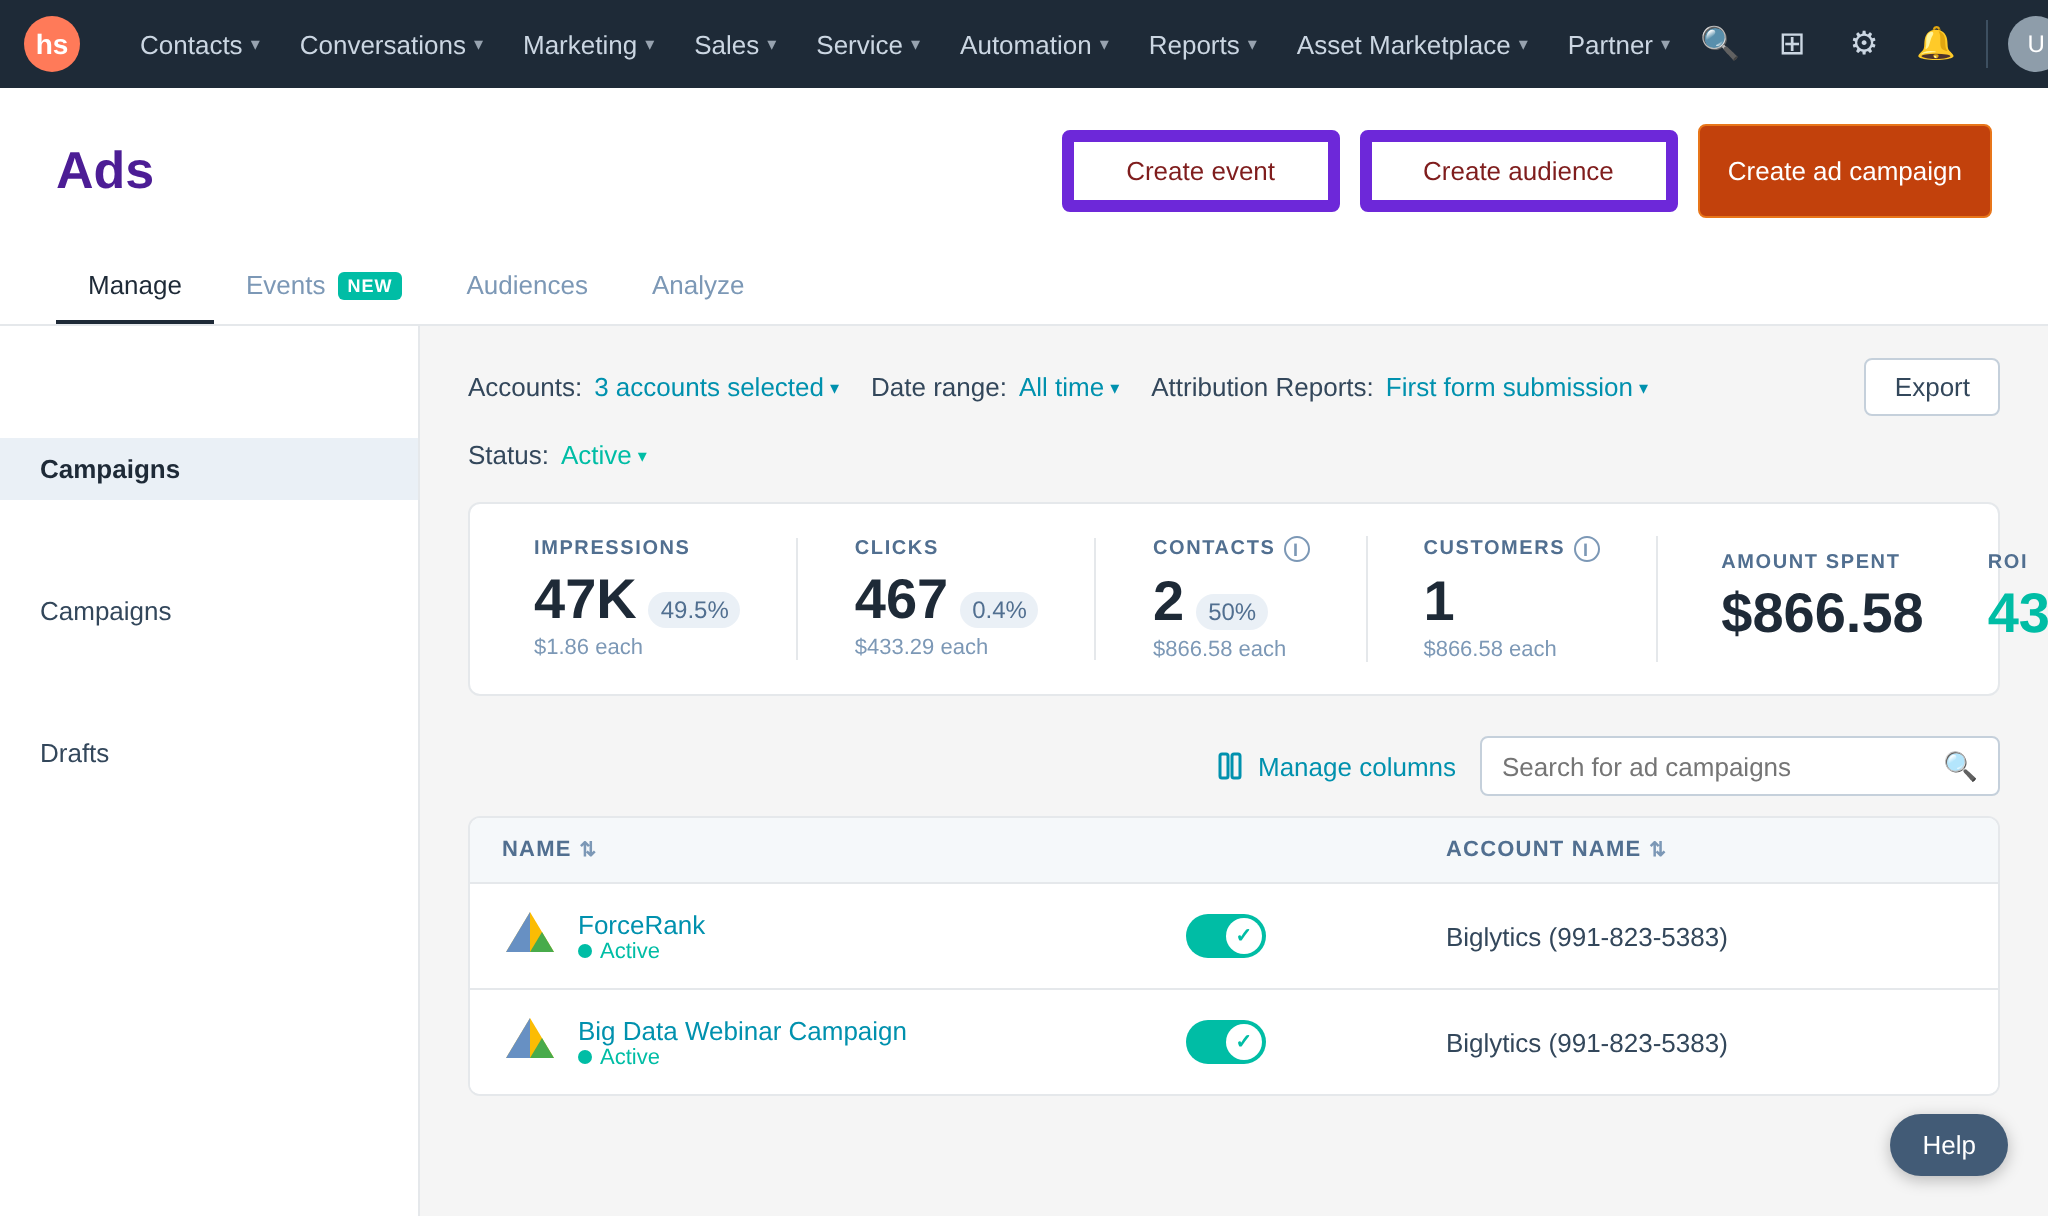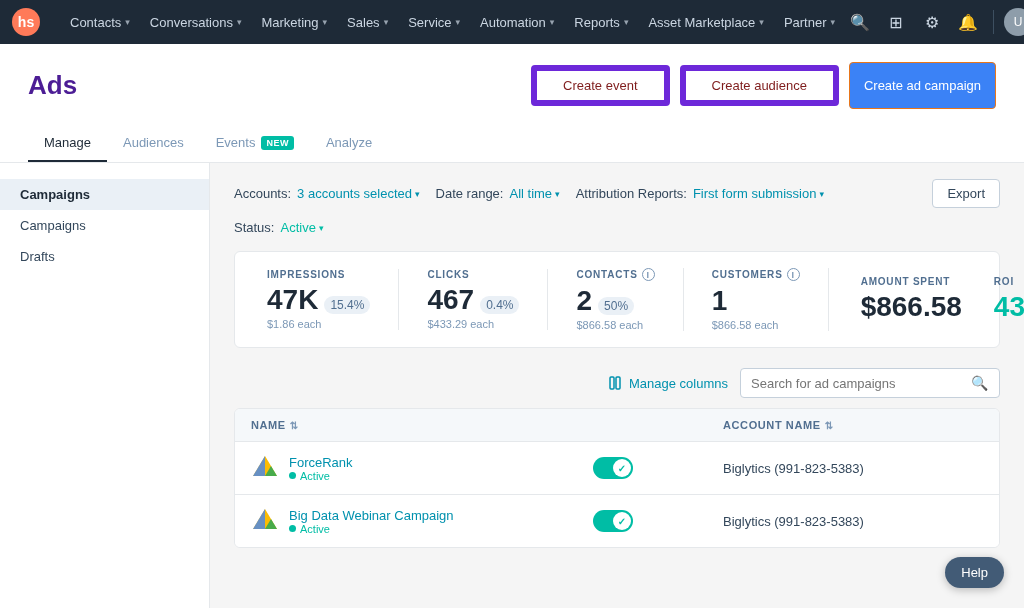--- a/index.html
+++ b/index.html
@@ -100,21 +100,21 @@
       background: #fff;
       color: #7f1d1d;
       padding: 7px 26px;
       border-radius: 4px;
       cursor: pointer;
       font-size: 13px;
       font-weight: 500;
     }
     .btn-primary {
       border: 1px solid #e8761a;
-      background: #3b82f6;
+      background: #c2410c;
       color: #fff;
       padding: 15px 14px;
       border-radius: 4px;
       cursor: pointer;
       font-size: 13px;
       font-weight: 500;
     }
 
     
     .tabs {
@@ -161,20 +161,21 @@
       border-right: 1px solid #e5e8eb;
       padding: 16px 0;
       flex-shrink: 0;
     }
     .sidebar-item {
       padding: 8px 20px;
       cursor: pointer;
       font-size: 13px;
       color: #33475b;
       font-weight: 500;
+      margin-top: 40px;
     }
     .sidebar-item.active {
       background: #eaf0f6;
       color: #1e2a37;
       font-weight: 600;
     }
 
     
     .content-area {
       flex: 1;
@@ -569,25 +570,25 @@
         <button class="btn-outline">Create audience</button>
         <button class="btn-primary">Create ad campaign</button>
       </div>
     </div>
 
     <div class="tabs">
       <div class="tab active">
         <span>Manage</span>
       </div>
       <div class="tab">
-        <span>Audiences</span>
-      </div>
-      <div class="tab">
         <span>Events</span>
         <span class="badge-new">NEW</span>
+      </div>
+      <div class="tab">
+        <span>Audiences</span>
       </div>
       <div class="tab">
         <span>Analyze</span>
       </div>
     </div>
   </div>
 
   <div class="main-content">
 
     <aside class="sidebar">
@@ -642,21 +643,21 @@
 
       <div class="stats-card">
         <div class="stats-left">
 
           <div class="stat-block">
             <div class="stat-label">
               <span>IMPRESSIONS</span>
             </div>
             <div class="stat-main">
               <span class="stat-value">47K</span>
-              <span class="stat-pct">15.4%</span>
+              <span class="stat-pct">49.5%</span>
             </div>
             <div class="stat-sub">$1.86 each</div>
           </div>
 
           <div class="stat-block">
             <div class="stat-label">
               <span>CLICKS</span>
             </div>
             <div class="stat-main">
               <span class="stat-value">467</span>

